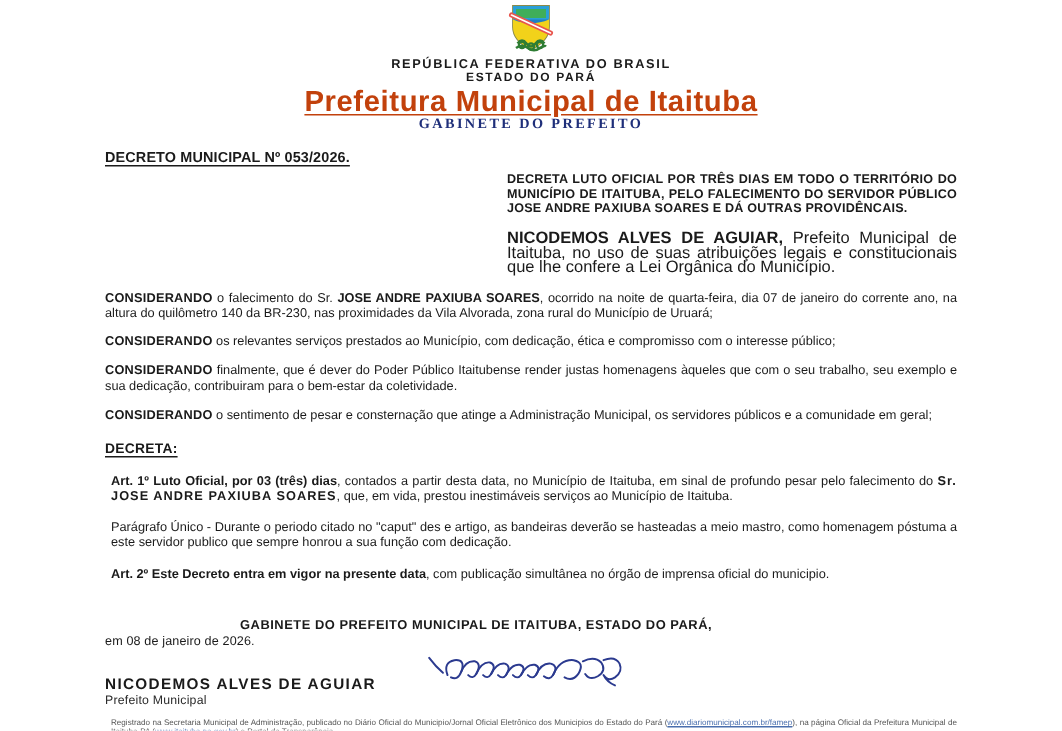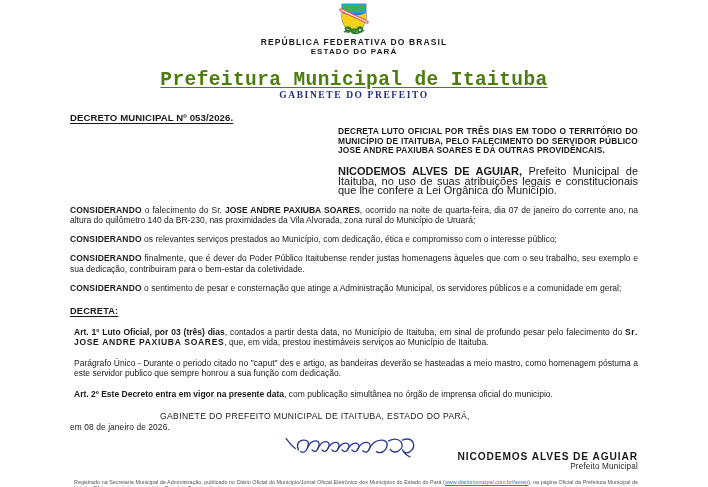--- a/index.html
+++ b/index.html
@@ -43,29 +43,29 @@
     line-height: 10px;
   }
   .lh-line2 {
     font-size: 8px;
     font-weight: bold;
     letter-spacing: 1.1px;
     color: #1b1b1b;
     line-height: 10px;
   }
   .lh-title {
-    font-family: Liberation Mono, monospace;
+    font-family: Liberation Sans, sans-serif;
     font-size: 19.5px;
     font-weight: bold;
-    color: #4d7c0f;
+    color: #c2410c;
     letter-spacing: 0.4px;
     line-height: 22px;
     text-decoration: underline;
     text-underline-offset: 2px;
-    margin-top: 12px;
+    margin-top: 0px;
   }
   .lh-line4 {
     font-family: "Liberation Serif", serif;
     font-size: 9.5px;
     font-weight: bold;
     color: #1f2f7a;
     letter-spacing: 1.6px;
     line-height: 11px;
     margin-top: -1px;
   }
@@ -125,40 +125,40 @@
     line-height: 10.1px;
     text-align: justify;
     text-align-last: left;
     padding-left: 4px;
   }
   .art b { font-weight: bold; }
   .art .nm { font-weight: bold; letter-spacing: 0.7px; }
 
   
   .closing {
-    margin-top: 12px;
+    margin-top: 24px;
     font-size: 8.6px;
-    font-weight: normal;
+    font-weight: bold;
     line-height: 10.5px;
     text-align: justify;
     text-align-last: left;
     padding-left: 90px;
     letter-spacing: 0.35px;
   }
   .closing-date {
     font-size: 8.4px;
     font-weight: normal;
     letter-spacing: 0.1px;
     margin-top: 0px;
     padding-left: 0px;
   }
 
   .sign-block {
     margin-top: 2px;
-    text-align: right;
+    text-align: left;
     position: relative;
   }
   .signature {
     height: 26px;
     display: block;
     margin: 0 auto -9px auto;
     position: relative;
     left: 6px;
   }
   .sign-name {

